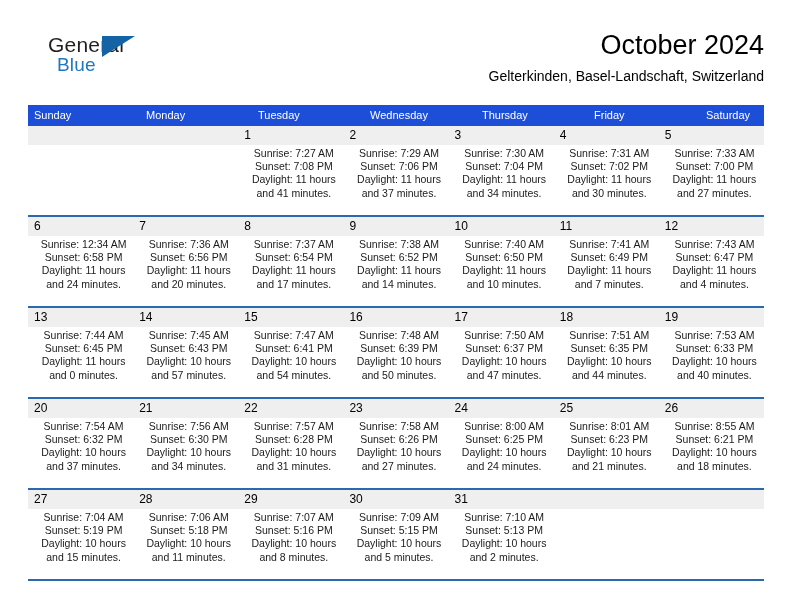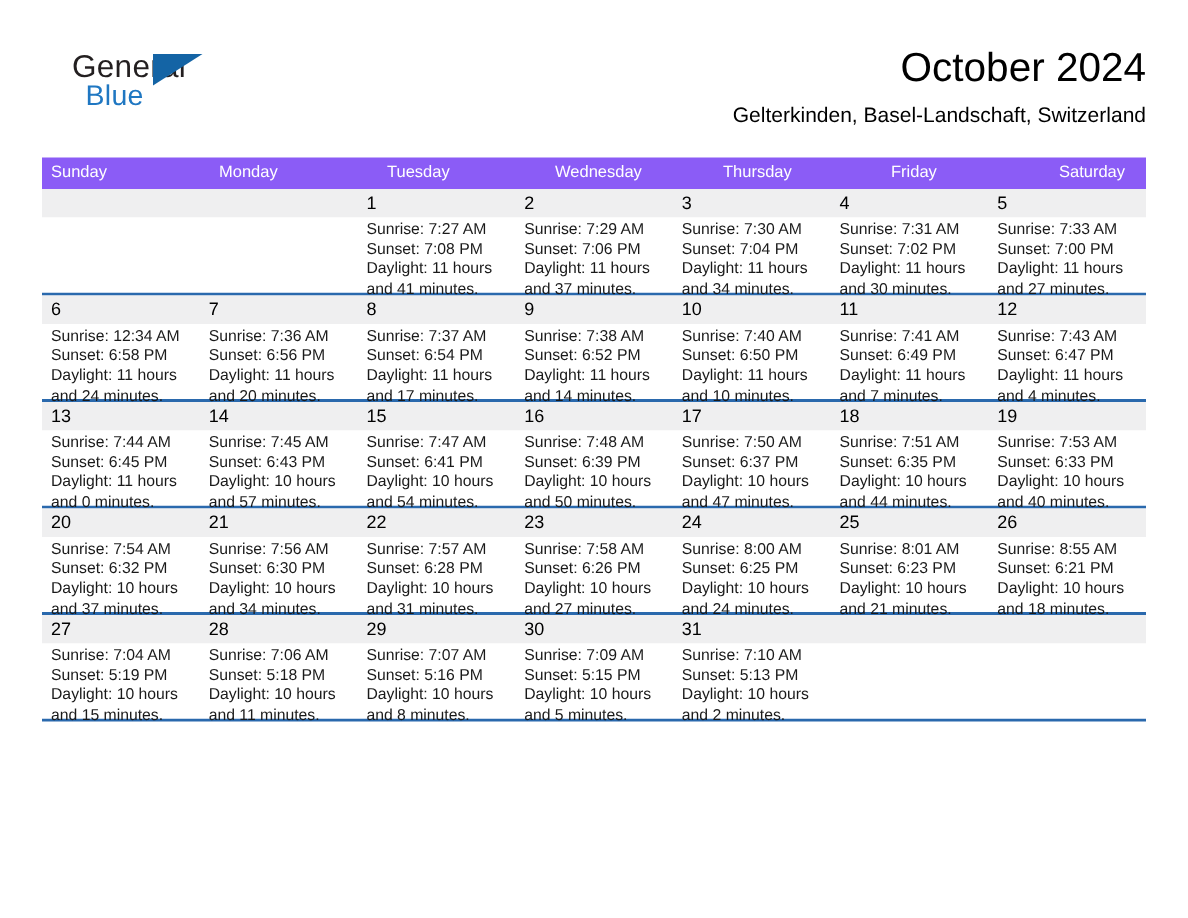--- a/index.html
+++ b/index.html
@@ -87,21 +87,21 @@
 
   
   .calendar {
     position: absolute;
     left: 28px;
     top: 105px;
     width: 736px;
   }
   .weekdays {
     display: flex;
-    background: #8b5cf6;
+    background: #1d4ed8;
     height: 21px;
     gap: 48px;
   }
   .weekday {
     flex: 1 1 0;
     color: #ffffff;
     font-size: 11px;
     line-height: 21px;
     padding-left: 6px;
     box-sizing: border-box;
@@ -123,22 +123,23 @@
   .daynum {
     flex: 1 1 0;
     font-size: 12px;
     line-height: 19px;
     padding-left: 6px;
     box-sizing: border-box;
     color: #000000;
   }
   .week-body {
     display: flex;
-    height: 50px;
+    height: 70px;
     background: #ffffff;
+    text-align: center;
   }
   .daycell {
     flex: 1 1 0;
     padding-left: 6px;
     padding-top: 2px;
     box-sizing: border-box;
     font-size: 10.5px;
     line-height: 13.2px;
     color: #1a1a1a;
   }

